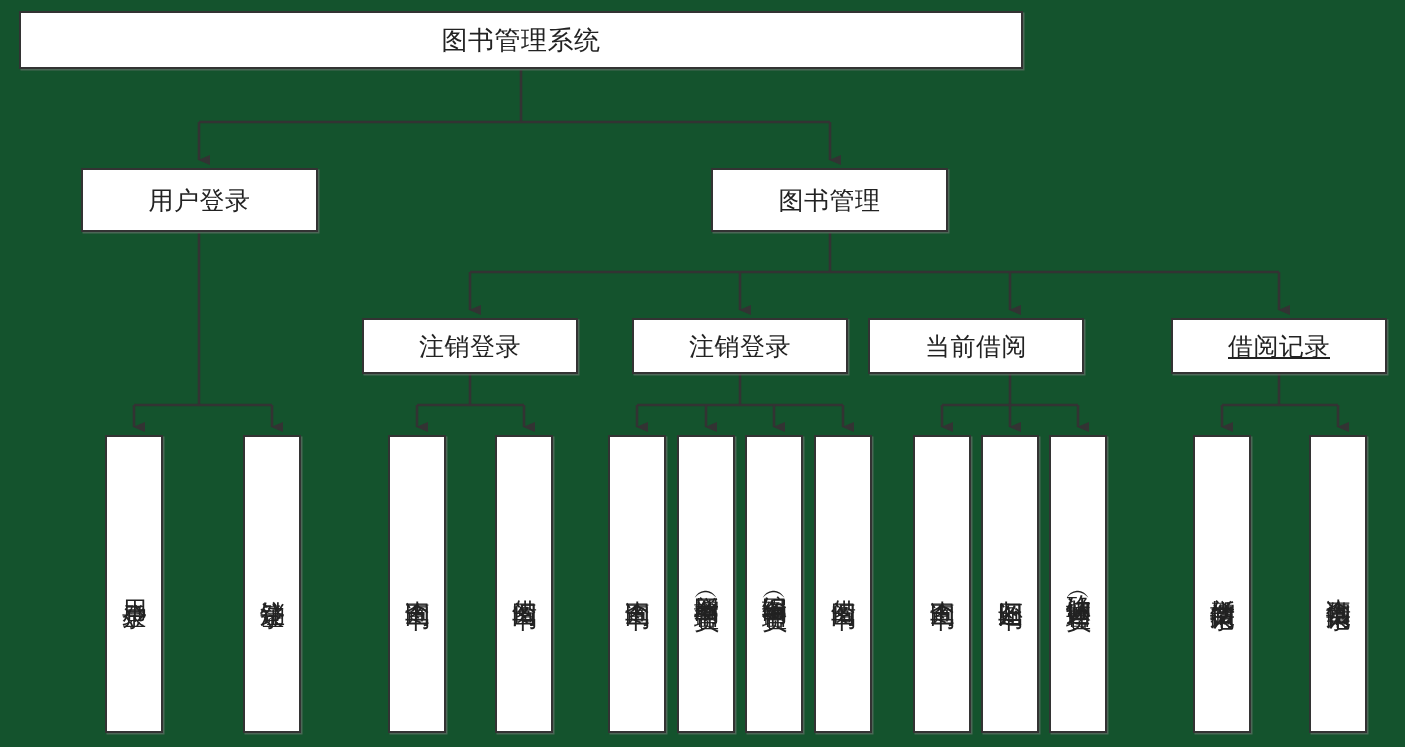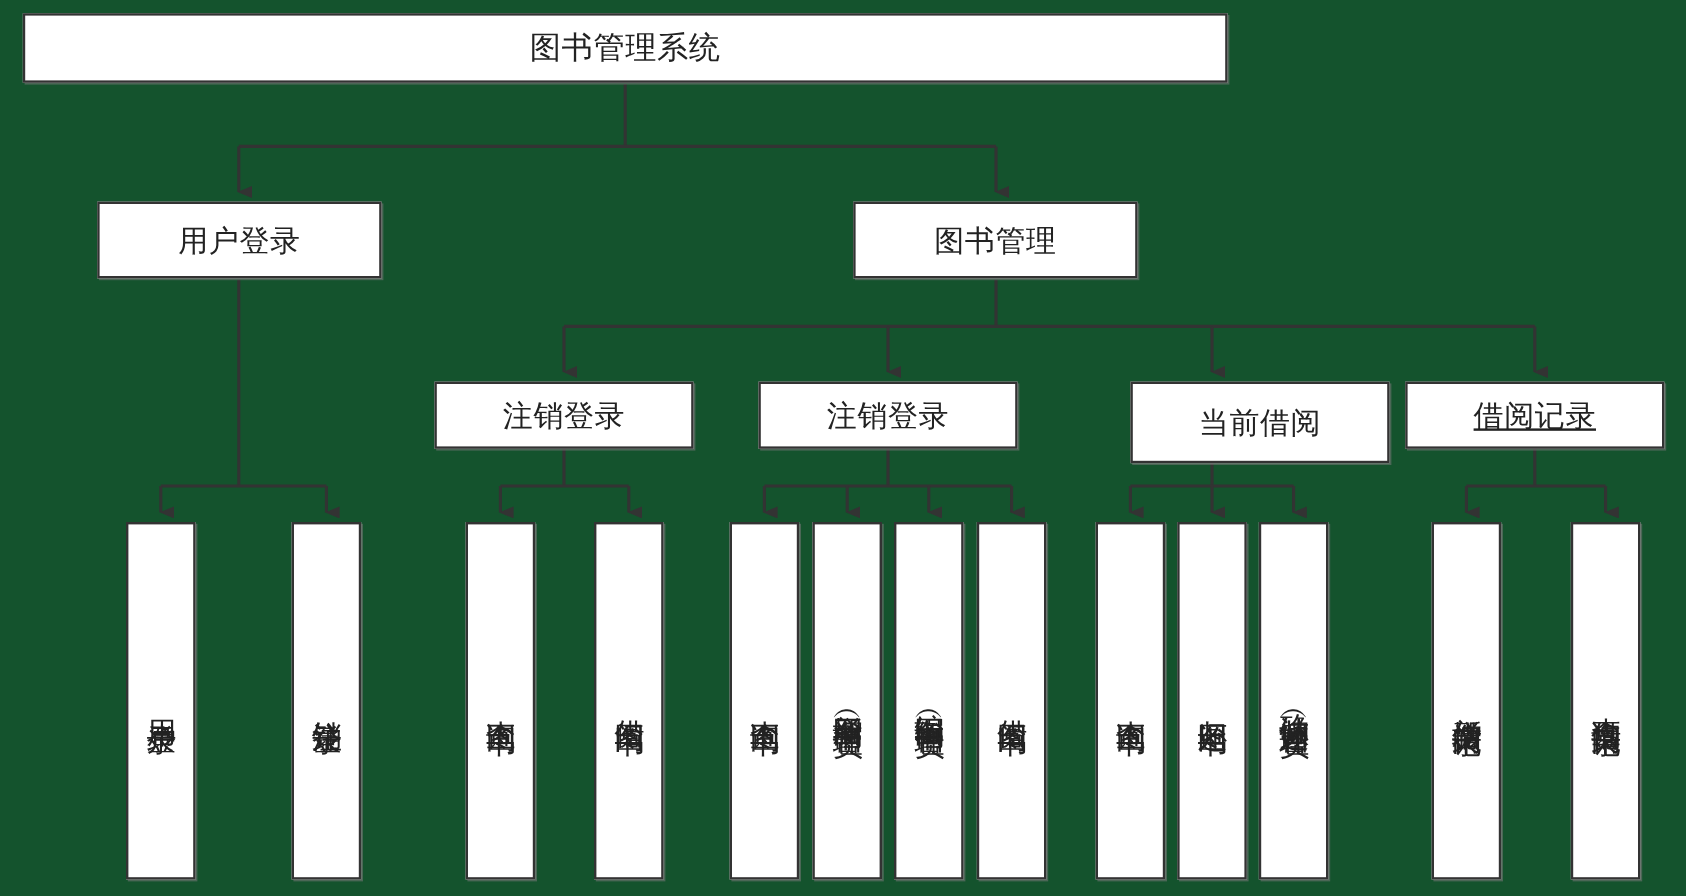--- a/index.html
+++ b/index.html
@@ -141,21 +141,21 @@
   <div class="node horiz" style="left:711px; top:168px; width:237px; height:64px;">
     <span class="lbl">图书管理</span>
   </div>
 
   <div class="node horiz" style="left:362px; top:318px; width:216px; height:56px;">
     <span class="lbl">注销登录</span>
   </div>
   <div class="node horiz" style="left:632px; top:318px; width:216px; height:56px;">
     <span class="lbl">注销登录</span>
   </div>
-  <div class="node horiz" style="left:942px; top:318px; width:216px; height:68px;">
+  <div class="node horiz" style="left:868px; top:318px; width:216px; height:56px;">
     <span class="lbl">当前借阅</span>
   </div>
   <div class="node horiz" style="left:1171px; top:318px; width:216px; height:56px;text-decoration:underline;">
     <span class="lbl">借阅记录</span>
   </div>
 
   <div class="node vert" style="left:105px; top:435px; width:58px; height:298px;">
     <span class="lbl">用户登录</span>
   </div>
   <div class="node vert" style="left:243px; top:435px; width:58px; height:298px;">

